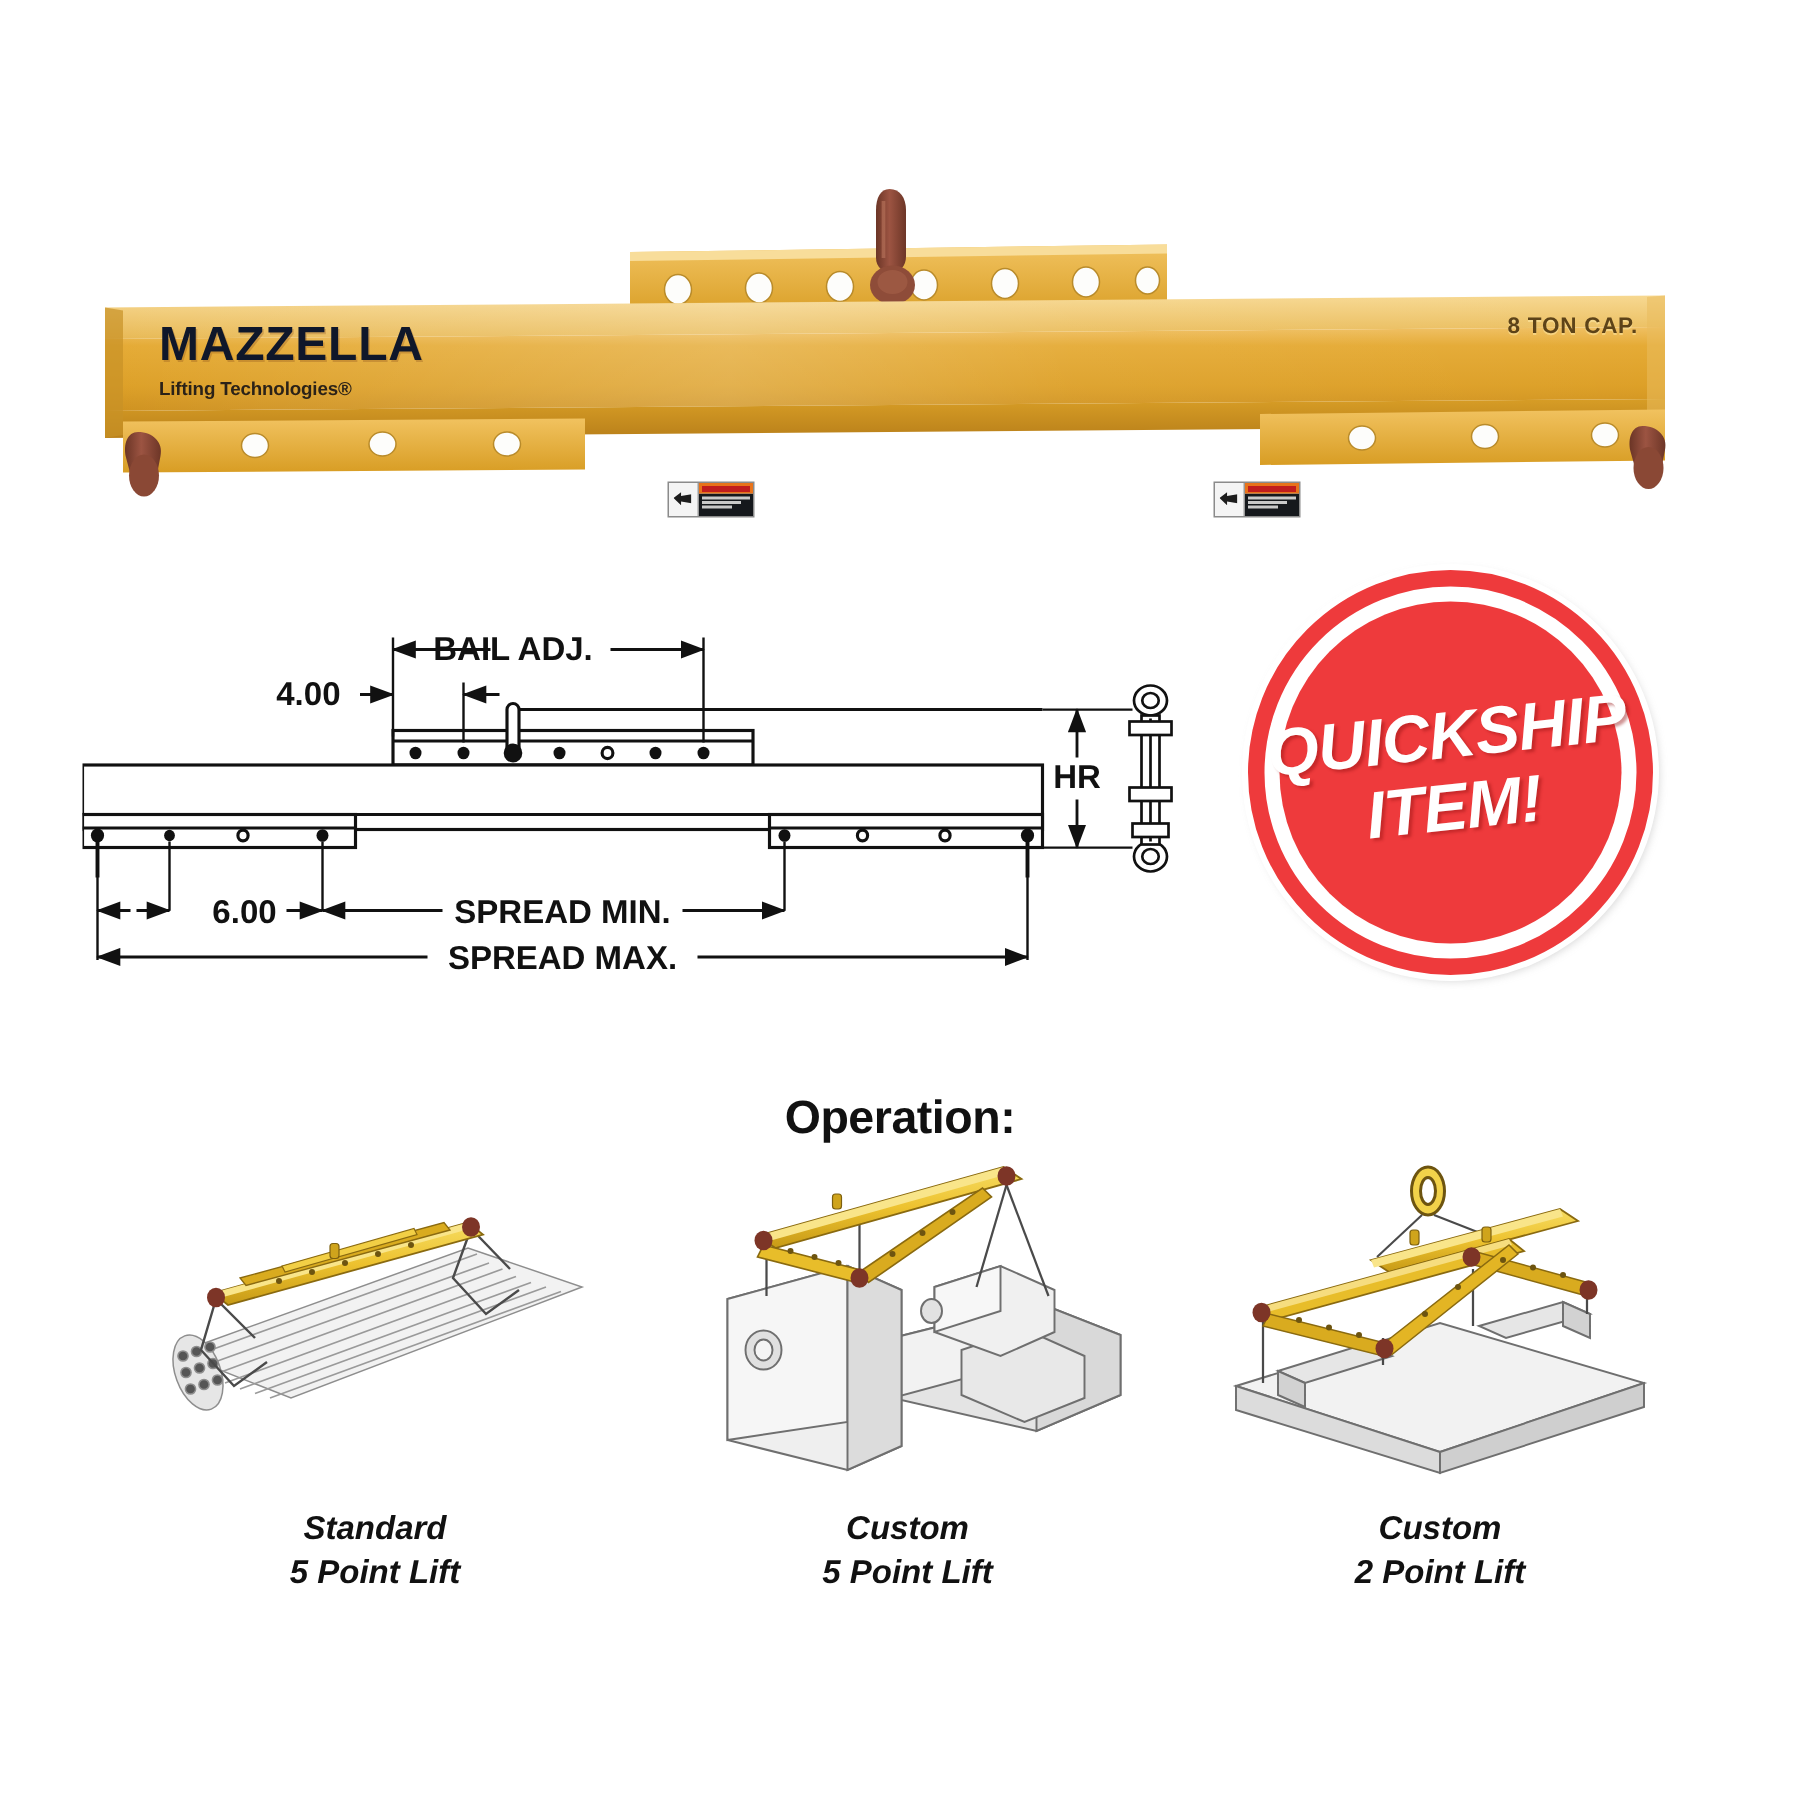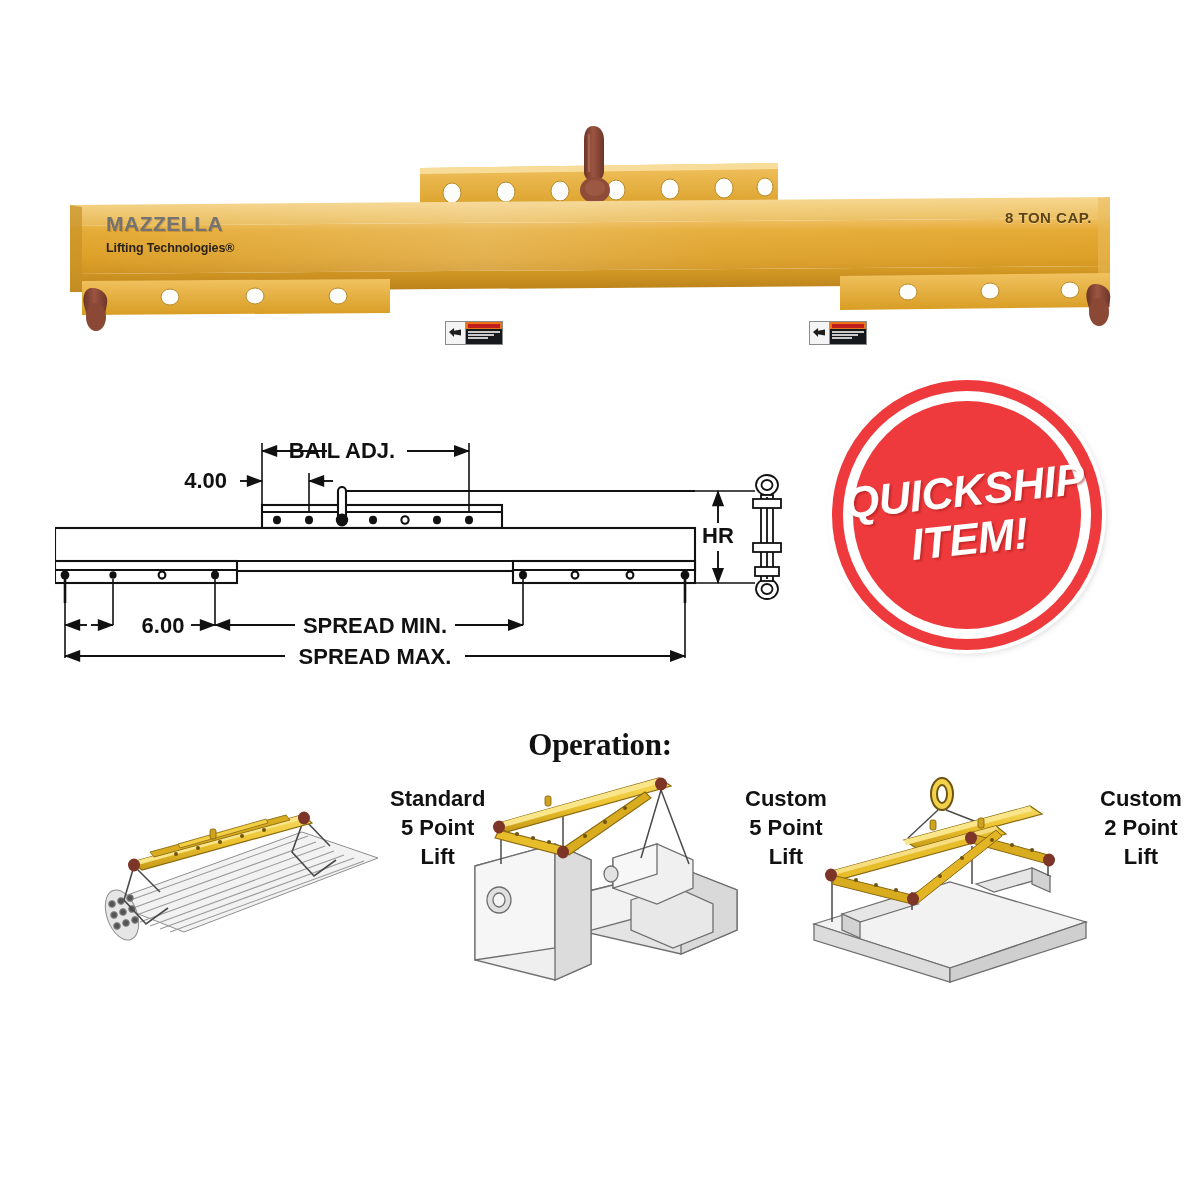--- a/index.html
+++ b/index.html
@@ -41,23 +41,23 @@
     font-family: "Liberation Sans", sans-serif;
     text-shadow: 0 1px 0 rgba(255,235,170,.5);
   }
   .logo-block {
     position: absolute;
     left: 46px;
     top: 103px;
     line-height: 1;
   }
   .logo-main {
-    font-size: 21px;
+    font-size: 32px;
     font-weight: bold;
-    color: #737373;
+    color: #0f172a;
     letter-spacing: 0.5px;
     font-family: "Liberation Sans", sans-serif;
     text-shadow: 1px 1px 0 rgba(120,60,20,.25);
   }
   .logo-sub {
     font-size: 12.5px;
     font-weight: bold;
     color: #2b2218;
     letter-spacing: -0.1px;
     margin-top: 8px;
@@ -114,21 +114,21 @@
   .decal .lines i:nth-child(2) { width: 80%; }
   .decal .lines i:nth-child(3) { width: 62%; }
 
   #decal-left  { left: 385px; top: 211px; }
   #decal-right { left: 749px; top: 211px; }
 
   
   .drawing {
     position: absolute;
     left: 55px;
-    top: 413px;
+    top: 395px;
     width: 760px;
     height: 265px;
   }
   .drawing svg { display: block; }
   .dimtext {
     font-family: "Liberation Sans", sans-serif;
     font-weight: bold;
     fill: #111;
   }
 
@@ -192,36 +192,38 @@
   
   .op-heading {
     position: absolute;
     left: 0;
     right: 0;
     top: 727px;
     text-align: center;
     font-size: 31px;
     font-weight: bold;
     color: #111;
-    font-family: Liberation Serif, serif;
+    font-family: Liberation Sans, sans-serif;
     letter-spacing: -0.3px;
   }
   .op-row {
     position: absolute;
     left: 90px;
     top: 772px;
     width: 1030px;
     height: 300px;
     display: flex;
     justify-content: space-between;
   }
   .op-card {
     width: 320px;
     display: flex;
-    align-items: flex-start;
+    flex-direction: column;
+    align-items: center;
+    font-style: italic;
   }
   .op-art {
     width: 300px;
     height: 220px;
   }
   .op-art svg { display: block; }
   .op-caption {
     margin-top: 12px;
     text-align: center;
     font-size: 22px;

